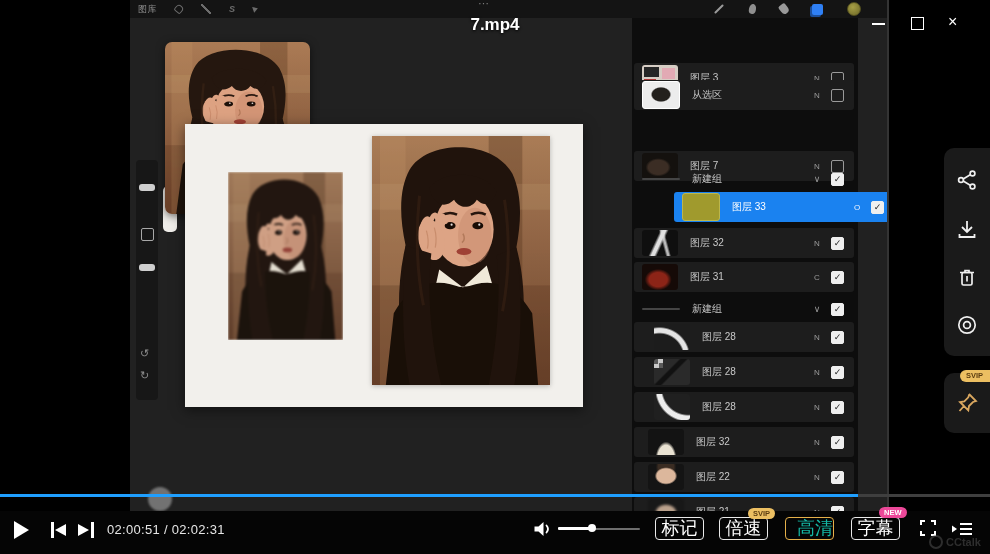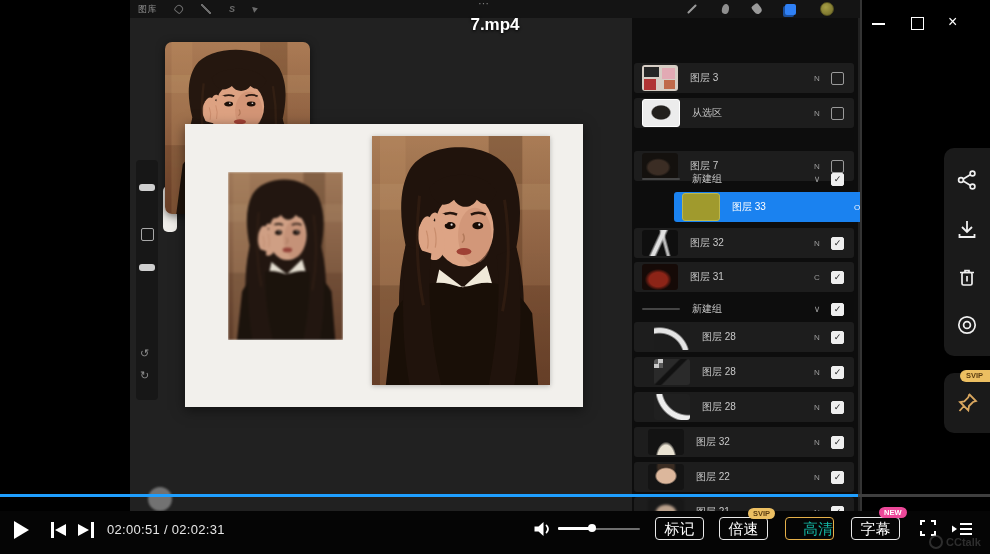--- a/index.html
+++ b/index.html
@@ -2,21 +2,21 @@
 <html><head>
 <meta charset="utf-8">
 <style>
   html,body{margin:0;padding:0;}
   body{
     width:990px;height:554px;position:relative;overflow:hidden;
     background:#000;font-family:"Liberation Sans",sans-serif;
     -webkit-font-smoothing:antialiased;
   }
   
-  .video-surface{position:absolute;left:130px;top:0;width:732px;height:512px;background:#f97316;overflow:hidden;}
+  .video-surface{position:absolute;left:130px;top:0;width:732px;height:512px;background:#f97316;overflow:hidden;padding-left:27px;}
   .video-edge{position:absolute;right:0;top:0;width:2px;height:100%;background:#343434;}
   
   .pc-topbar{position:absolute;left:0;top:0;width:100%;height:18px;background:#141414;border-bottom:1px solid #0a0a0a;}
   .pc-left{position:absolute;left:8px;top:0;height:18px;display:flex;align-items:center;gap:18px;}
   .pc-gallery{font-size:9px;color:#8f8f8f;letter-spacing:.5px;}
   .pc-tool{width:10px;height:10px;position:relative;opacity:.75;}
   .pc-wrench{border:1.5px solid #8a8a8a;border-radius:50% 50% 2px 2px;width:6px;height:6px;transform:rotate(40deg);}
   .pc-wand{background:linear-gradient(45deg,transparent 42%,#8a8a8a 42% 58%,transparent 58%);}
   .pc-s{font-size:9px;color:#8a8a8a;font-style:italic;font-weight:bold;width:auto;height:auto;}
   .pc-cursor{width:0;height:0;border-left:5px solid #8a8a8a;border-top:3px solid transparent;border-bottom:3px solid transparent;transform:rotate(-20deg);}
@@ -104,21 +104,21 @@
   .pb-prev{left:48px;} .pb-next{left:76px;}
   .bar-v{position:absolute;top:0;width:3px;height:16px;background:#fff;}
   .tri-l{position:absolute;top:2px;width:0;height:0;border-right:11px solid #fff;border-top:6px solid transparent;border-bottom:6px solid transparent;}
   .tri-r{position:absolute;top:2px;width:0;height:0;border-left:11px solid #fff;border-top:6px solid transparent;border-bottom:6px solid transparent;}
   .pb-time{position:absolute;left:107px;top:11px;font-size:13px;color:#e6e6e6;letter-spacing:.3px;}
   .pb-vol{position:absolute;left:533px;top:9px;width:20px;height:18px;}
   .vol-line-a{position:absolute;left:558px;top:16px;width:35px;height:2.5px;background:#fff;border-radius:1px;}
   .vol-line-b{position:absolute;left:593px;top:16.5px;width:47px;height:2px;background:#6e6e6e;border-radius:1px;}
   .vol-dot{position:absolute;left:588px;top:13px;width:8px;height:8px;border-radius:50%;background:#fff;}
   .pbtn{position:absolute;top:6px;width:47px;height:21px;border:1.5px solid #e9e9e9;border-radius:4px;
-    color:#fff;font-size:15px;text-align:center;line-height:21px;box-sizing:content-box;}
+    color:#fff;font-size:18px;text-align:center;line-height:21px;box-sizing:content-box;}
   .pbtn.hd{border-color:#e5b04a;color:#14b8a6;text-align:right;}
   .badge{position:absolute;font-size:7.5px;font-weight:bold;border-radius:7px;padding:1.5px 5px;line-height:8px;}
   .badge.svip{left:748px;top:-3px;background:#ecbf62;color:#5c3d10;}
   .badge.new{left:879px;top:-4px;background:#ec4899;color:#fff;}
   .pb-full{position:absolute;left:919px;top:8px;width:18px;height:18px;}
   .pb-list{position:absolute;left:951px;top:10px;width:23px;height:16px;}
   .watermark{position:absolute;left:929px;top:24px;display:flex;align-items:center;gap:3px;opacity:.5;}
   .wm-ring{width:10px;height:10px;border:2px solid #565656;border-radius:50%;}
   .wm-text{font-size:11px;color:#565656;font-weight:bold;}
   
@@ -217,21 +217,21 @@
   </div>
 
   <div class="layers-panel">
 
     <div class="lrow" style="top:45px">
       <div class="thumb t-collage"></div>
       <span class="lname">图层 3</span>
       <span class="lblend">N</span>
       <span class="lcheck"></span>
     </div>
-    <div class="lrow" style="top:80px">
+    <div class="lrow" style="top:62px">
       <div class="thumb t-figwhite"></div>
       <span class="lname">从选区</span>
       <span class="lblend">N</span>
       <span class="lcheck"></span>
     </div>
     <div class="lrow" style="top:133px">
       <div class="thumb t-darkfig"></div>
       <span class="lname">图层 7</span>
       <span class="lblend">N</span>
       <span class="lcheck"></span>

